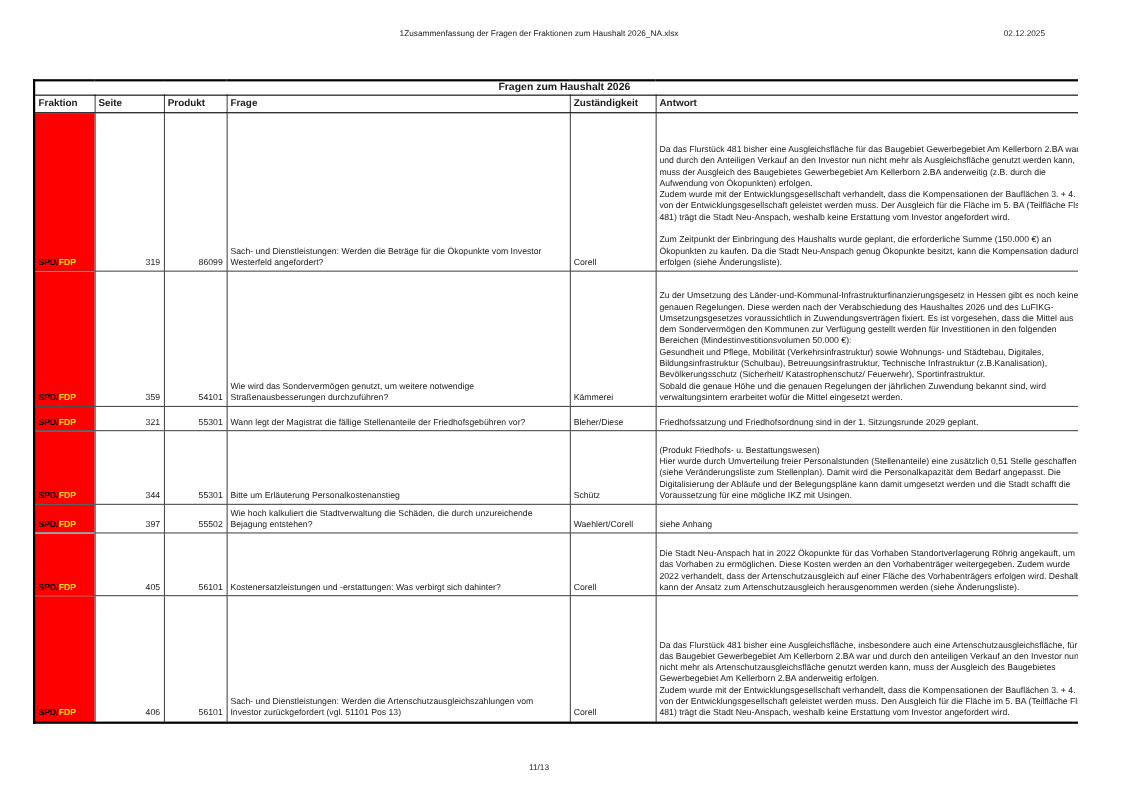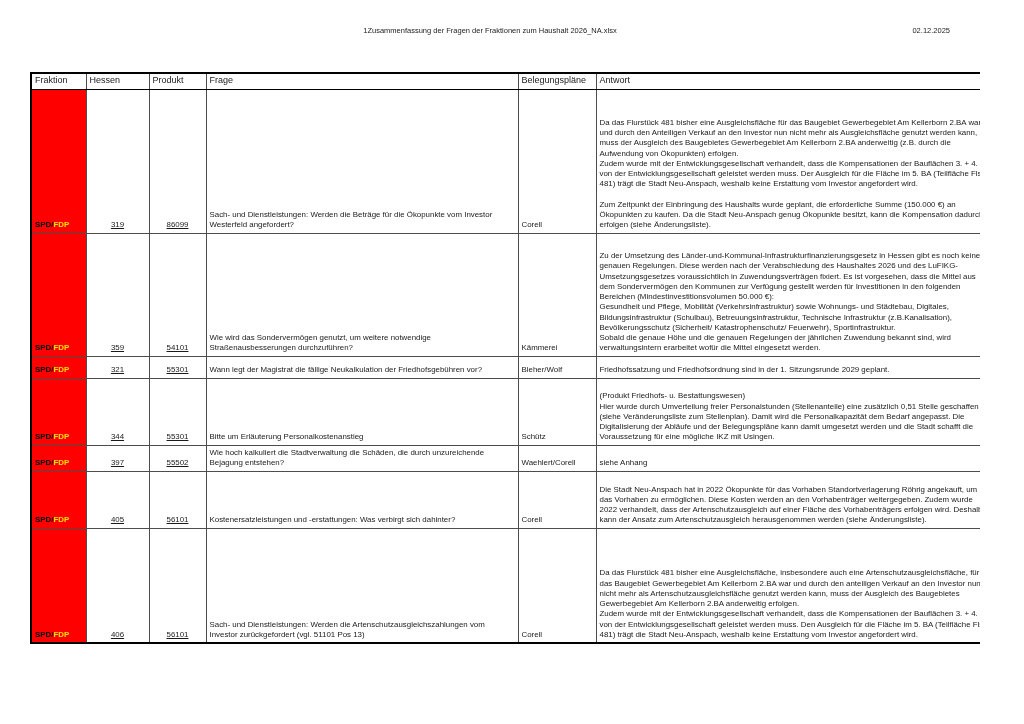--- a/index.html
+++ b/index.html
@@ -50,35 +50,35 @@
     text-align: center;
     font-weight: bold;
     font-size: 9.5px;
     height: 13px;
     padding: 0;
     vertical-align: middle;
     border-bottom: 1.5px solid #000;
   }
   .head-row th {
     text-align: left;
-    font-weight: normal;
+    font-weight: bold;
     font-size: 9px;
     height: 13px;
     vertical-align: middle;
     border-bottom: 1.5px solid #000;
   }
   .c-frak {
     background: #FF0000;
     font-weight: bold;
     font-size: 8.6px;
     color: #000000;
     white-space: nowrap;
   }
   .c-frak .fdp { color: #FFE000; }
-  .c-seite, .c-prod { text-align: center; font-size: 8.3px; text-decoration: underline; }
+  .c-seite, .c-prod { text-align: right; font-size: 8.3px; }
   .c-antwort {
     vertical-align: top;
     white-space: pre-line;
   }
   tr.r0 { height: 144px; }
   tr.r1 { height: 123px; }
   tr.r2 { height: 22px; }
   tr.r3 { height: 67px; }
   tr.r4 { height: 26px; }
   tr.r5 { height: 57px; }
@@ -97,26 +97,29 @@
   <table class="qtable">
     <colgroup>
       <col style="width:55px">
       <col style="width:63px">
       <col style="width:57px">
       <col style="width:312px">
       <col style="width:78px">
       <col style="width:399px">
     </colgroup>
     <tbody>
+      <tr class="title-row">
+        <td colspan="6">Fragen zum Haushalt 2026</td>
+      </tr>
       <tr class="head-row">
         <th>Fraktion</th>
-        <th>Hessen</th>
+        <th>Seite</th>
         <th>Produkt</th>
         <th>Frage</th>
-        <th>Belegungspläne</th>
+        <th>Zuständigkeit</th>
         <th>Antwort</th>
       </tr>
 
       <tr class="row r0">
         <td class="c-frak"><span>SPD/</span><span class="fdp">FDP</span></td>
         <td class="c-seite">319</td>
         <td class="c-prod">86099</td>
         <td class="c-frage">Sach- und Dienstleistungen:  Werden die Beträge für die Ökopunkte vom Investor Westerfeld angefordert?</td>
         <td class="c-zust">Corell</td>
         <td class="c-antwort">Da das Flurstück 481 bisher eine Ausgleichsfläche für das Baugebiet Gewerbegebiet Am Kellerborn 2.BA war und durch den Anteiligen Verkauf an den Investor nun nicht mehr als Ausgleichsfläche genutzt werden kann, muss der Ausgleich des Baugebietes Gewerbegebiet Am Kellerborn 2.BA anderweitig  (z.B. durch die Aufwendung von Ökopunkten) erfolgen.
@@ -133,22 +136,22 @@
         <td class="c-zust">Kämmerei</td>
         <td class="c-antwort">Zu der Umsetzung des Länder-und-Kommunal-Infrastrukturfinanzierungsgesetz in Hessen gibt es noch keine genauen Regelungen. Diese werden nach der Verabschiedung des Haushaltes 2026 und des LuFIKG-Umsetzungsgesetzes voraussichtlich in Zuwendungsverträgen fixiert. Es ist vorgesehen, dass die Mittel aus dem Sondervermögen den Kommunen zur Verfügung gestellt werden für Investitionen in den folgenden Bereichen (Mindestinvestitionsvolumen 50.000 €):
 Gesundheit und Pflege, Mobilität (Verkehrsinfrastruktur) sowie Wohnungs- und Städtebau, Digitales, Bildungsinfrastruktur (Schulbau), Betreuungsinfrastruktur, Technische Infrastruktur (z.B.Kanalisation), Bevölkerungsschutz (Sicherheit/ Katastrophenschutz/ Feuerwehr), Sportinfrastruktur.
 Sobald die genaue Höhe und die genauen Regelungen der jährlichen Zuwendung bekannt sind, wird verwaltungsintern erarbeitet wofür die Mittel eingesetzt werden.</td>
       </tr>
 
       <tr class="row r2">
         <td class="c-frak"><span>SPD/</span><span class="fdp">FDP</span></td>
         <td class="c-seite">321</td>
         <td class="c-prod">55301</td>
-        <td class="c-frage">Wann legt der Magistrat die fällige Neukalkulation der Friedhofsgebühren vor?</td>
-        <td class="c-zust">Bleher/Wolf</td>
+        <td class="c-frage">Wann legt der Magistrat die fällige Stellenanteile der Friedhofsgebühren vor?</td>
+        <td class="c-zust">Bleher/Diese</td>
         <td class="c-antwort">Friedhofssatzung und Friedhofsordnung sind in der 1. Sitzungsrunde 2029 geplant.</td>
       </tr>
 
       <tr class="row r3">
         <td class="c-frak"><span>SPD/</span><span class="fdp">FDP</span></td>
         <td class="c-seite">344</td>
         <td class="c-prod">55301</td>
         <td class="c-frage">Bitte um Erläuterung Personalkostenanstieg</td>
         <td class="c-zust">Schütz</td>
         <td class="c-antwort">(Produkt Friedhofs- u. Bestattungswesen)
@@ -178,14 +181,15 @@
         <td class="c-seite">406</td>
         <td class="c-prod">56101</td>
         <td class="c-frage">Sach- und Dienstleistungen: Werden die Artenschutzausgleichszahlungen vom Investor zurückgefordert (vgl. 51101 Pos 13)</td>
         <td class="c-zust">Corell</td>
         <td class="c-antwort">Da das Flurstück 481 bisher eine Ausgleichsfläche, insbesondere auch eine Artenschutzausgleichsfläche, für das Baugebiet Gewerbegebiet Am Kellerborn 2.BA war und durch den anteiligen Verkauf an den Investor nun nicht mehr als Artenschutzausgleichsfläche genutzt werden kann, muss der Ausgleich des Baugebietes Gewerbegebiet Am Kellerborn 2.BA anderweitig  erfolgen.
 Zudem wurde mit der Entwicklungsgesellschaft verhandelt, dass die Kompensationen der Bauflächen 3. + 4. BA von der Entwicklungsgesellschaft geleistet werden muss. Den Ausgleich für die Fläche im 5. BA (Teilfläche Flst. 481) trägt die Stadt Neu-Anspach, weshalb keine Erstattung vom Investor angefordert wird.</td>
       </tr>
     </tbody>
   </table>
 
+  <div class="doc-footer">11/13</div>
 
 </div>
 
 </body></html>

